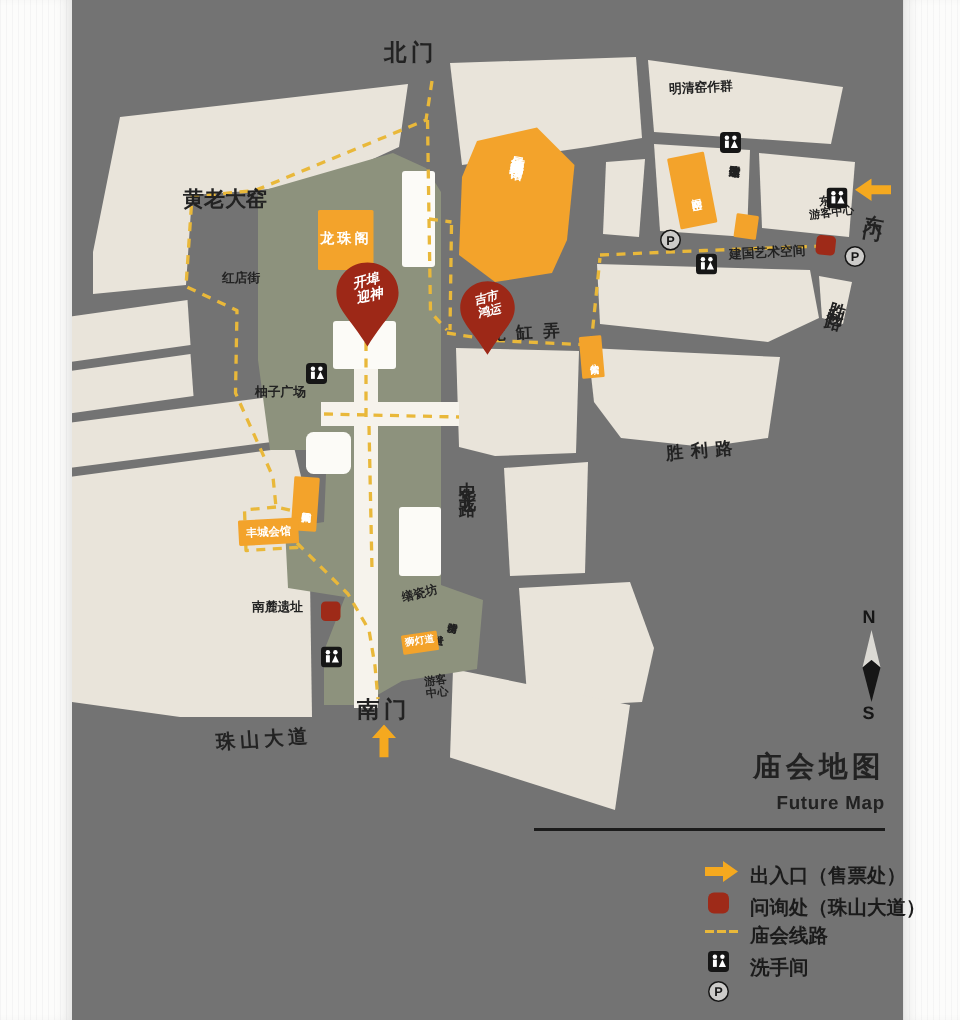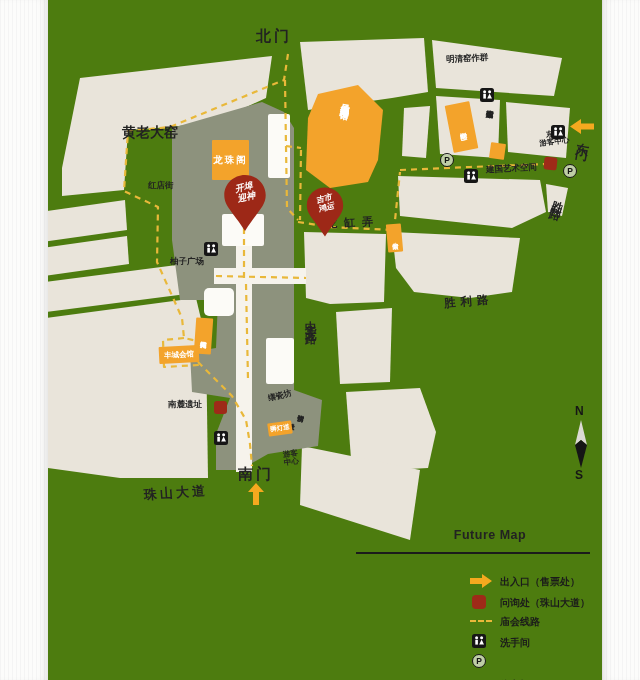--- a/index.html
+++ b/index.html
@@ -1,37 +1,37 @@
 <!DOCTYPE html>
 <html><head>
 <meta charset="utf-8">
 <style>
   html,body{margin:0;padding:0;}
-  .stage{position:relative;width:640px;height:680px;background:#4d7c0f;overflow:hidden;
+  .stage{position:relative;width:640px;height:680px;background:#737373;overflow:hidden;
          font-family:"Liberation Sans","DejaVu Sans",sans-serif;color:#1f1f1f;}
   .paper{position:absolute;top:0;bottom:0;background:#fcfcfb;
          background-image:repeating-linear-gradient(90deg,rgba(120,120,135,.06) 0 1px,transparent 1px 4px);}
   .paper.left{left:0;width:48px;box-shadow:inset -7px 0 9px -5px rgba(0,0,0,.12);}
   .paper.right{right:0;width:38px;box-shadow:inset 7px 0 9px -5px rgba(0,0,0,.12);}
   svg.map{position:absolute;left:0;top:0;}
   .lbl{position:absolute;font-weight:bold;white-space:nowrap;color:#222;line-height:1.1;}
   .lbl.v{writing-mode:vertical-rl;}
   .venue{position:absolute;background:#f3a32b;color:#fff;font-weight:bold;
          display:flex;align-items:center;justify-content:center;text-align:center;line-height:1.05;border-radius:1px;}
   .venue.v{writing-mode:vertical-rl;}
   .wc{position:absolute;width:14px;height:14px;}
   .pk{position:absolute;width:12px;height:12px;border:1.6px solid #161616;border-radius:50%;
       display:flex;align-items:center;justify-content:center;font-weight:bold;font-size:8.5px;color:#161616;background:rgba(252,251,247,.65);}
   .redsq{position:absolute;width:13px;height:13px;background:#9e2a18;border-radius:3px;}
   .pin{position:absolute;}
   .pin .txt{position:absolute;left:0;top:8px;width:100%;text-align:center;color:#fff;font-weight:bold;
             font-style:italic;font-size:9px;line-height:10px;transform:rotate(-14deg);}
   .arrow{position:absolute;}
   .two-line{text-align:center;}
-  .legend-label{position:absolute;font-weight:bold;font-size:10px;color:#1b1b1b;white-space:nowrap;}
+  .legend-label{position:absolute;font-weight:bold;font-size:13px;color:#1b1b1b;white-space:nowrap;}
   .dash-icon{position:absolute;width:22px;height:0;border-top:2.5px dashed #e9b83a;}
   .divider{position:absolute;border-top:2px solid #1b1b1b;}
   .compass-letter{position:absolute;font-weight:bold;font-size:12px;color:#161616;}
 </style>
 </head>
 <body>
 
 <div class="stage">
 
   <svg class="map" width="640" height="680" viewBox="0 0 640 680">
@@ -197,21 +197,22 @@
 
   <div class="compass-letter" style="left:575px;top:404px">N</div>
   <div class="arrow" style="left:574px;top:420px">
     <svg width="14" height="48">
         <polygon points="7,0 13,25 7,20 1,25" fill="#dcdad4"></polygon>
         <polygon points="1,25 7,20 13,25 7,48" fill="#161616"></polygon>
       </svg>
   </div>
   <div class="compass-letter" style="left:575px;top:468px">S</div>
 
-  <div class="lbl" style="left:390px;top:529px;width:200px;text-align:center;font-size:12.5px;letter-spacing:0.5px">Future Map</div>
+  <div class="lbl" style="left:390px;top:502px;width:200px;text-align:right;font-size:19px;letter-spacing:3px">庙会地图</div>
+  <div class="lbl" style="left:390px;top:529px;width:200px;text-align:right;font-size:12.5px;letter-spacing:0.5px">Future Map</div>
   <div class="divider" style="left:356px;top:552px;width:234px"></div>
 
   <div class="arrow" style="left:470px;top:574px"><svg width="22" height="14">
         <polygon points="0,4 12,4 12,0 22,7 12,14 12,10 0,10" fill="#f5a91f"></polygon>
       </svg></div>
   <div class="legend-label" style="left:500px;top:575px">出入口（售票处）</div>
 
   <div class="redsq" style="left:472px;top:595px;width:14px;height:14px;border-radius:4px"></div>
   <div class="legend-label" style="left:500px;top:596px">问询处（珠山大道）</div>
 

